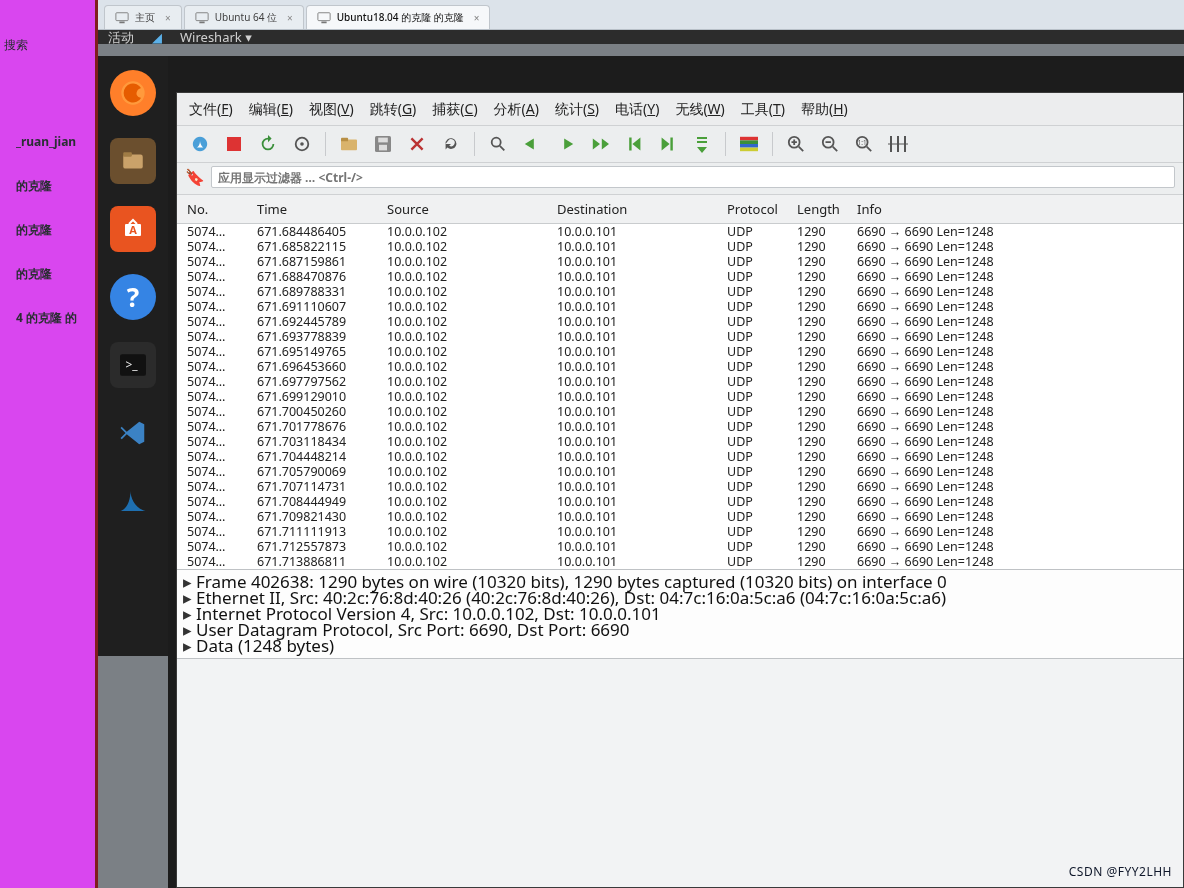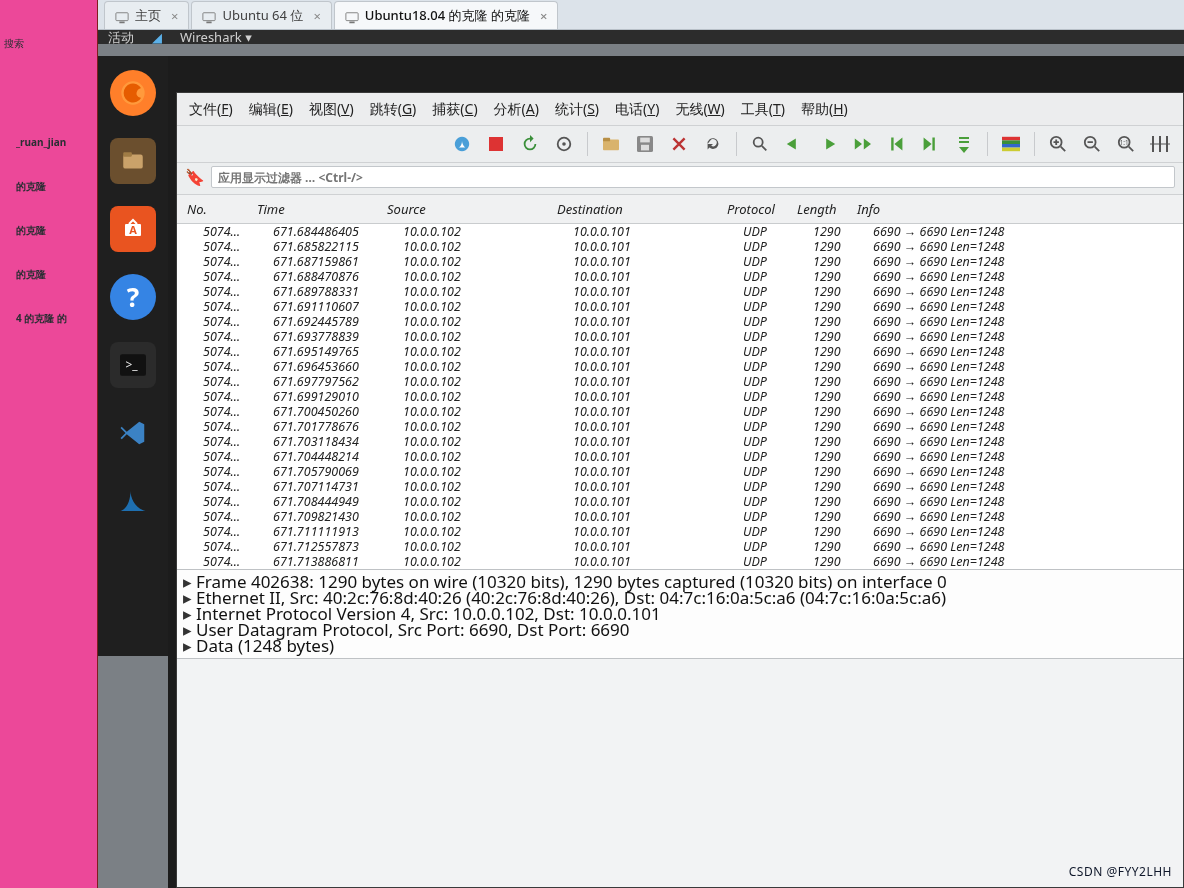--- a/index.html
+++ b/index.html
@@ -1,40 +1,40 @@
 <!DOCTYPE html>
 <html><head>
 <meta charset="utf-8">
 <style>
   * { box-sizing: border-box; margin: 0; padding: 0; font-family: "Noto Sans", "Segoe UI", sans-serif; }
   body { background:#7b8085; width:1184px; height:888px; overflow:hidden; position:relative; }
 
   
   .desktop-left {
     position:absolute; left:0; top:0; width:98px; height:100%;
-    background:#ec4899; border-right:1px solid #7f1d1d;
-    font-size:10px; color:#2a2e33;
+    background:#d946ef; border-right:3px solid #7f1d1d;
+    font-size:12px; color:#2a2e33;
   }
   .desktop-left .search-label {
     position:absolute; left:4px; top:36px; white-space:nowrap;
   }
   .desktop-left .tree {
     position:absolute; left:16px; top:120px; line-height:44px; white-space:nowrap;font-weight:bold;
   }
 
   
   .vm-tabs {
     position:absolute; left:98px; top:0; right:0; height:30px;
     display:flex; align-items:flex-end; gap:2px;
     background:#dce3ea; border-bottom:1px solid #b8c0c8;
     padding-left:6px;
   }
   .vm-tab {
     display:flex; align-items:flex-end; gap:6px;
-    padding:4px 10px; font-size:13px; color:#404040;
+    padding:4px 10px; font-size:10px; color:#404040;
     border:1px solid #c0c6cc; border-bottom:none;
     border-radius:4px 4px 0 0; background:#e8edf1;
   }
   .vm-tab.active { background:#f6f8fa; color:#111; font-weight:500; }
   .vm-tab .close { margin-left:4px; color:#888; cursor:pointer; }
   .vm-tab .ico { width:14px;height:14px; }
 
   
   .gnome-bar {
     position:absolute; left:98px; top:30px; right:0; height:14px;
@@ -68,52 +68,52 @@
   
   .menubar {
     display:flex; gap:16px; padding:6px 12px; font-size:14px; color:#222;
     background:#ecedee; border-bottom:1px solid #cfd1d3;
   }
   .menubar span u { text-decoration:underline; }
 
   
   .toolbar {
     display:flex; align-items:center; gap:4px; padding:4px 8px;
-    background:#eceeef; border-bottom:1px solid #cfd1d3;justify-content:flex-end;
+    background:#eceeef; border-bottom:1px solid #cfd1d3;
   }
   .tbtn {
     width:30px; height:28px; display:flex; align-items:center; justify-content:center;
     border:1px solid transparent; border-radius:3px; color:#3a3a3a;
   }
   .tsep { width:1px; height:24px; background:#c8cacd; margin:0 4px; }
 
   
   .filterbar {
     display:flex; align-items:center; gap:6px; padding:3px 8px 6px;
     background:#eceeef; border-bottom:1px solid #cfd1d3;
   }
   .filterbar .bm { color:#2a6fb5; }
   .filterbar input {
     flex:1; height:22px; border:1px solid #c3c7cb; border-radius:2px;
     padding:0 6px; font-size:12px; color:#888; background:#fff;font-weight:bold;
   }
 
   
-  .plist { flex:0 0 auto; background:#fff; border-bottom:1px solid #bfc2c5;font-style:italic; }
+  .plist { flex:0 0 auto; background:#fff; border-bottom:1px solid #bfc2c5; }
   .plist-head, .plist-row {
     display:grid;
     grid-template-columns: 70px 130px 170px 170px 70px 60px 1fr;
     font-size:12.5px; font-family: "DejaVu Sans Mono","Consolas",monospace;
   }
   .plist-head {
     background:#f0f1f2; color:#222; padding:3px 6px;
     border-bottom:1px solid #c9ccce; font-family:inherit; font-size:13px;
   }
   .plist-head div { padding:2px 4px; }
-  .plist-body { max-height:360px; overflow:hidden;margin-left:16px; }
+  .plist-body { max-height:360px; overflow:hidden; }
   .plist-row { padding:0 6px; color:#222; line-height:15px; }
   .plist-row div { padding:0 4px; white-space:nowrap; overflow:hidden; }
   .mark { position:relative; }
   .mark::after {
     content:""; position:absolute; left:0; right:0; bottom:-1px;
     height:2px; background:#e33; border-radius:1px;
   }
 
   
   .pdetails {

